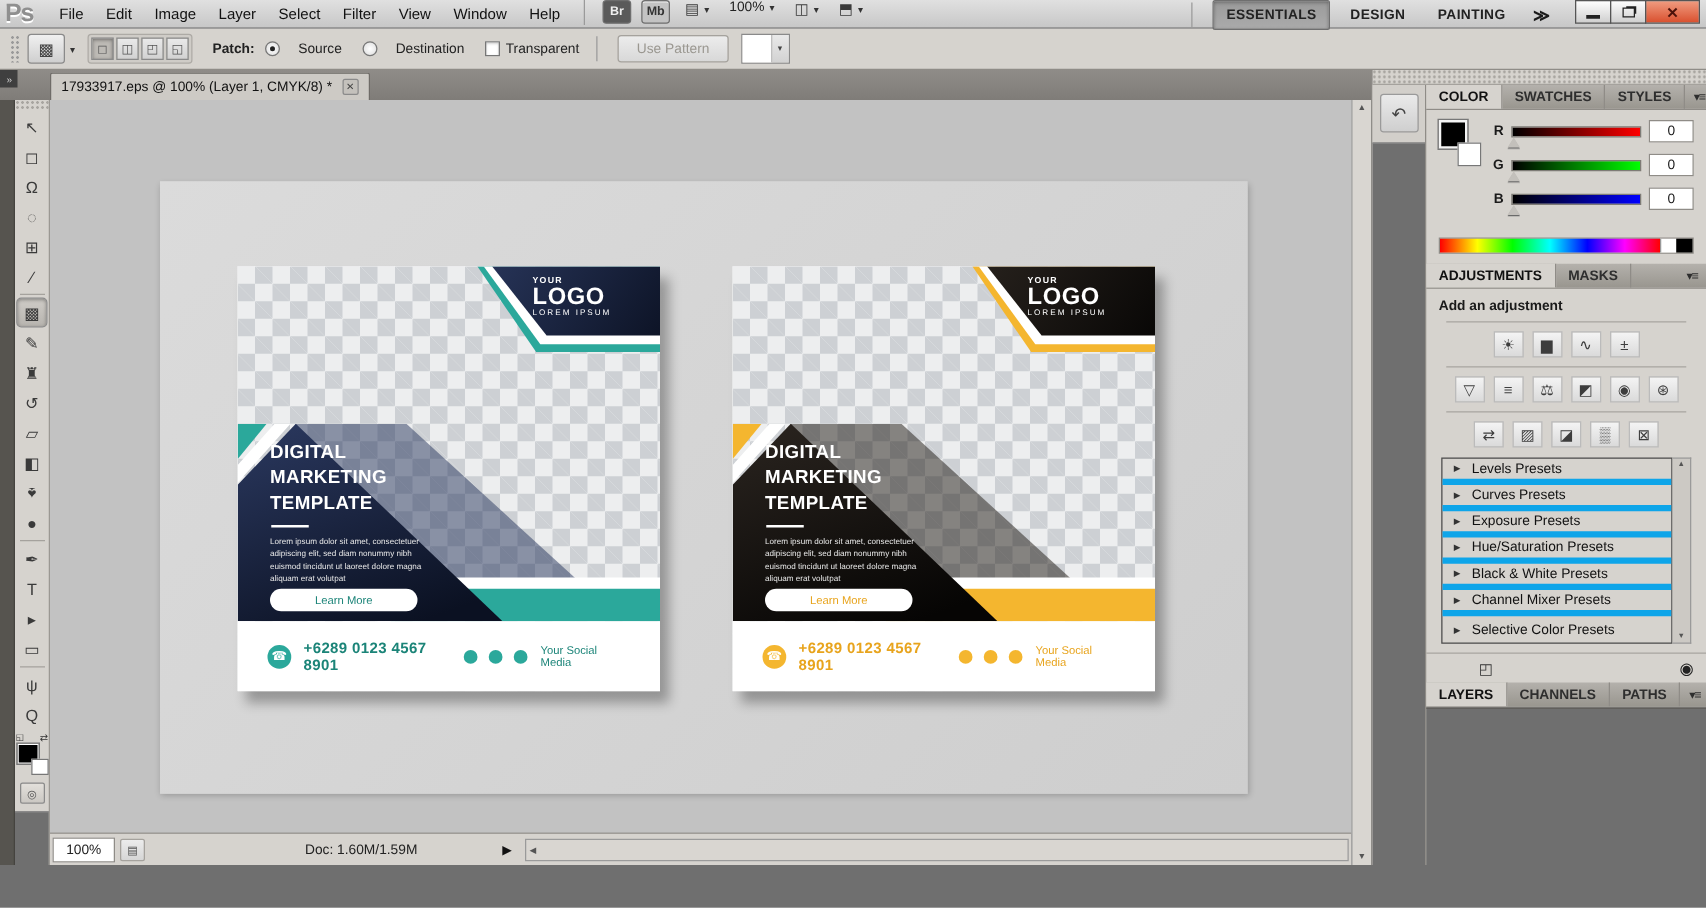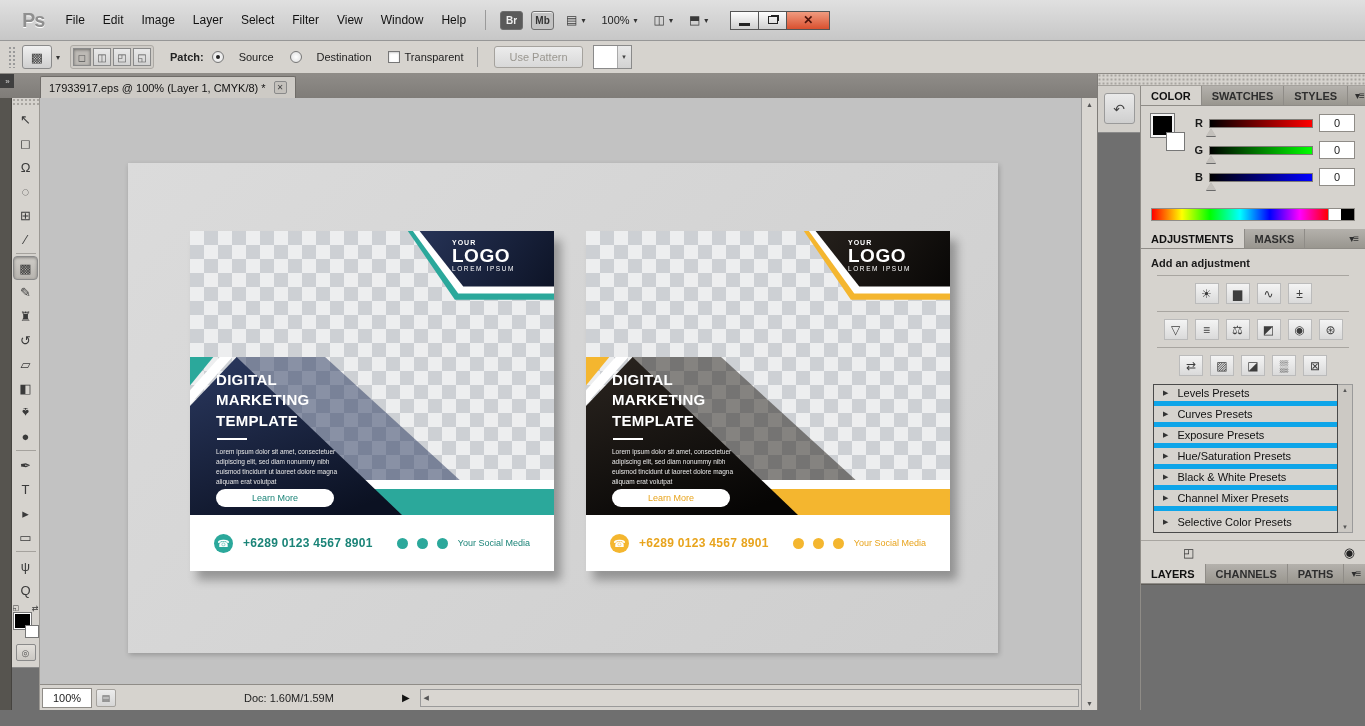--- a/index.html
+++ b/index.html
@@ -1,20 +1,20 @@
 <!DOCTYPE html>
 <html><head>
 <meta charset="utf-8">
 <style>
   *{margin:0;padding:0;box-sizing:border-box}
   html,body{width:1365px;height:726px;overflow:hidden}
   body{font-family:"Liberation Sans",sans-serif;background:#6F6F6F;color:#1a1a1a;font-size:12px}
 
   
-  .titlebar{height:41px;background:linear-gradient(#E0E0E0,#C7C7C7);border-bottom:1px solid #979797;display:flex;align-items:center;padding-left:22px}
+  .titlebar{height:23px;background:linear-gradient(#E0E0E0,#C7C7C7);border-bottom:1px solid #979797;display:flex;align-items:flex-start;padding-left:4px}
   .ps-logo{font-weight:bold;font-size:20px;color:#8F8F8F;letter-spacing:-1px;text-shadow:0 1px 0 #fff;margin-right:12px}
   .menu{padding:4px 9px;font-size:12px;color:#111;cursor:default}
   .tb-sep{width:1px;height:20px;background:#9a9a9a;margin:0 10px}
   .sq-btn{width:23px;height:19px;border:1px solid #6e6e6e;border-radius:3px;font-size:10px;font-weight:bold;display:flex;align-items:center;justify-content:center;margin:0 4px}
   .br{background:#5a5a5a;color:#eee}
   .mb{background:#c3c3c3;color:#333;box-shadow:inset 0 1px 0 #eee}
   .icon-dd{display:flex;align-items:center;gap:4px;margin:0 8px;font-size:11px;color:#222}
   .mini-ic{font-size:12px;color:#3a3a3a}
   .caret{font-size:8px;color:#333}
   .workspaces{margin-left:auto;display:flex;align-items:center;gap:6px}
@@ -70,21 +70,21 @@
   .fg-swatch{position:absolute;left:1px;top:9px;width:17px;height:16px;background:#000;border:1px solid #fff;outline:1px solid #777}
   .bg-swatch{position:absolute;right:0px;bottom:0px;width:14px;height:13px;background:#fff;border:1px solid #777}
   .qmask{width:20px;height:17px;border:1px solid #8a8a8a;border-radius:2px;background:linear-gradient(#e3e0db,#cbc8c3);display:flex;align-items:center;justify-content:center;font-size:9px;color:#555;margin-top:6px;flex:none}
   .tool-fill{flex:1;width:100%;background:#6F6F6F;border-top:1px solid #8a8a8a;margin-top:6px}
 
   .canvascol{flex:1;display:flex;flex-direction:column;min-width:0}
   .canvas{flex:1;position:relative;overflow:hidden;background:#C2C2C2}
   .doc{position:absolute;left:88px;top:65px;width:870px;height:490px;background:linear-gradient(135deg,#DBDBDB,#CECECE);box-shadow:1px 2px 5px rgba(0,0,0,.22)}
 
   
-  .poster{position:absolute;top:68px;width:364px;height:340px;background:#fff;overflow:hidden;box-shadow:7px 9px 9px rgba(0,0,0,.30)}
+  .poster{position:absolute;top:68px;width:338px;height:340px;background:#fff;overflow:hidden;box-shadow:7px 9px 9px rgba(0,0,0,.30)}
   .poster.a{left:62px}.poster.b{left:458px}
   .checker{position:absolute;inset:0;background-color:#EDEEEF;
     background-image:linear-gradient(45deg,#CDD0D4 25%,transparent 25%,transparent 75%,#CDD0D4 75%),
                      linear-gradient(45deg,#CDD0D4 25%,transparent 25%,transparent 75%,#CDD0D4 75%);
     background-position:0 0,14px 14px;background-size:28px 28px}
   .band{position:absolute;left:46px;top:126px;width:262px;height:158px;background:var(--band);
     clip-path:polygon(0 0,34% 0,100% 100%,58% 100%)}
   .logo-block{position:absolute;top:0;right:0;width:168px;height:78px}
   .lg{position:absolute;inset:0}
   .lg.accent{background:var(--accent);clip-path:polygon(13% 0,100% 0,100% 88%,41% 88%,13% 0)}
@@ -196,20 +196,27 @@
     <span class="caret">▾</span>
   </span>
   <span class="icon-dd">
     <span class="mini-ic">◫</span>
     <span class="caret">▾</span>
   </span>
   <span class="icon-dd">
     <span class="mini-ic">⬒</span>
     <span class="caret">▾</span>
   </span>
+  <div class="workspaces">
+    <span class="tb-sep"></span>
+    <span class="ws active">ESSENTIALS</span>
+    <span class="ws">DESIGN</span>
+    <span class="ws">PAINTING</span>
+    <span class="ws-overflow">≫</span>
+  </div>
   <div class="win-btns">
     <span class="wbtn">
         <span class="min-glyph"></span>
       </span>
     <span class="wbtn">
         <span class="rest-glyph"></span>
       </span>
     <span class="wbtn close">✕</span>
   </div>
 </div>

